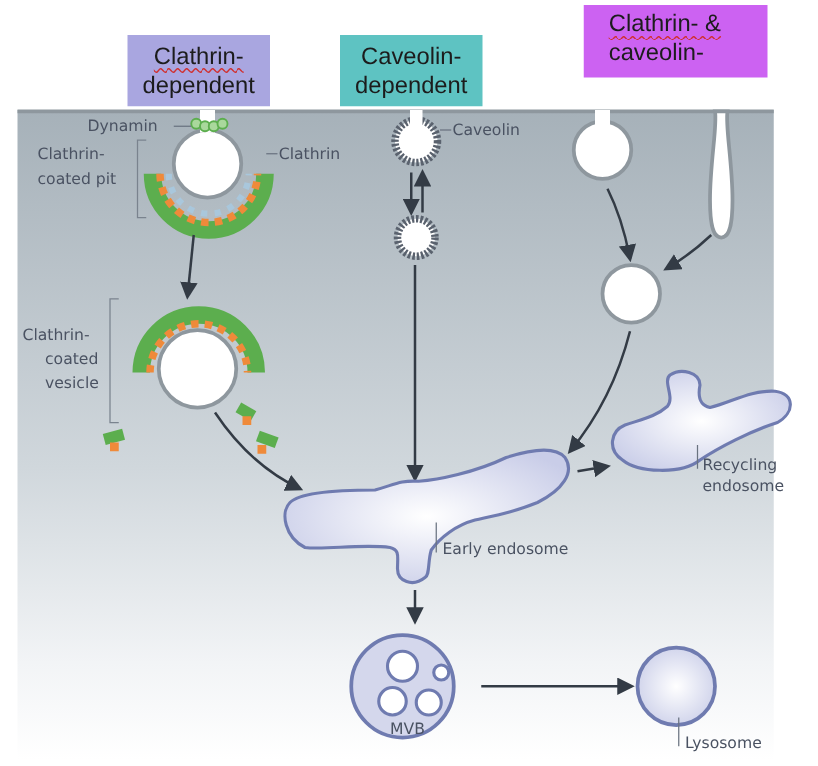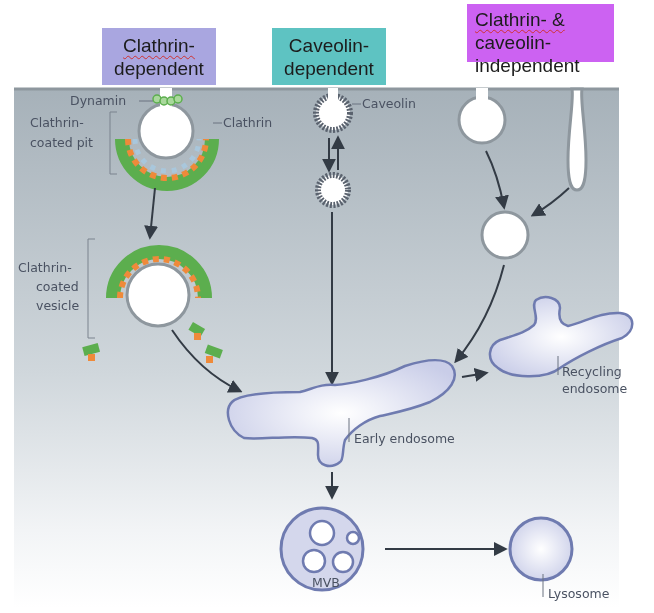--- a/index.html
+++ b/index.html
@@ -3,39 +3,38 @@
 <meta charset="utf-8">
 <style>
   html, body { margin: 0; padding: 0; background: #ffffff; }
   body { width: 654px; height: 613px; position: relative; overflow: hidden;
          font-family: "Liberation Sans", sans-serif; }
   .hdr { position: absolute; text-align: center; color: #1c1c1c;
          font-family: "Liberation Sans", sans-serif; font-size: 19px; line-height: 23px; }
   .hdr .spell { text-decoration: underline wavy #d03030; text-decoration-thickness: 1px; text-underline-offset: 3px; }
   #hdr-clathrin { left: 102px; top: 28px; width: 114px; height: 57px; background: #a9a6e0; padding-top: 6px; box-sizing: border-box; }
   #hdr-caveolin { left: 272px; top: 28px; width: 114px; height: 57px; background: #5ec3c2; padding-top: 6px; box-sizing: border-box; }
-  #hdr-indep { left: 467px; top: 4px; width: 147px; height: 58px; background: #cc62f2; padding: 4px 0 0 8px; box-sizing: border-box; text-align: left; }
+  #hdr-indep { left: 467px; top: 4px; width: 147px; height: 58px; background: #cc62f2; padding: 4px 0 0 20px; box-sizing: border-box; text-align: left; }
   svg#diagram { position: absolute; left: 0; top: 0; }
   .lbl { font-family: "DejaVu Sans", sans-serif; font-size: 12.5px; fill: #4a5262; }
 </style>
 </head>
 <body>
 
 <div class="hdr" id="hdr-clathrin">
   <div><span class="spell">Clathrin-</span></div>
   <div>dependent</div>
 </div>
 <div class="hdr" id="hdr-caveolin">
   <div>Caveolin-</div>
   <div>dependent</div>
 </div>
 <div class="hdr" id="hdr-indep">
   <div><span class="spell">Clathrin- &amp;</span></div>
   <div>caveolin-</div>
-  <div>independent</div>
 </div>
 
 <svg id="diagram" width="654" height="613" viewBox="0 0 654 613">
   <defs>
     <linearGradient id="bgGrad" x1="0" y1="0" x2="0" y2="1">
       <stop offset="0" stop-color="#a6b1b9"></stop>
       <stop offset="0.55" stop-color="#d0d7dc"></stop>
       <stop offset="0.85" stop-color="#f2f4f6"></stop>
       <stop offset="1" stop-color="#ffffff"></stop>
     </linearGradient>

